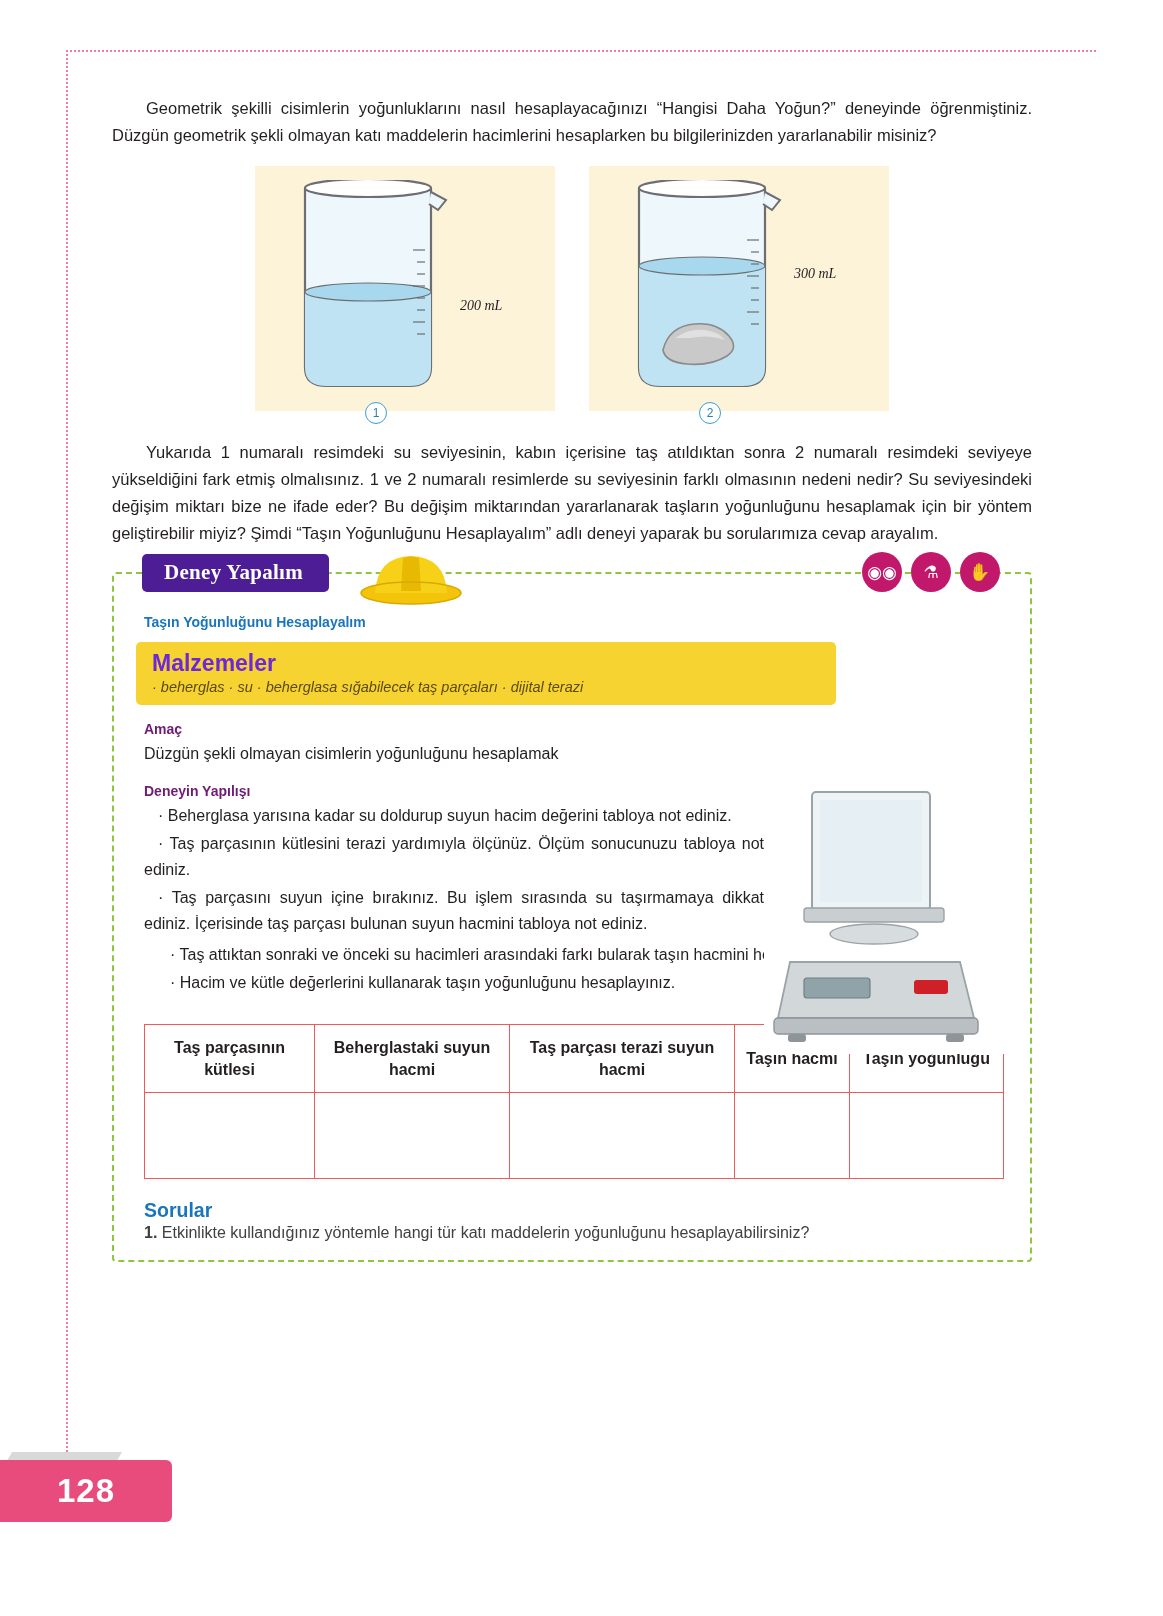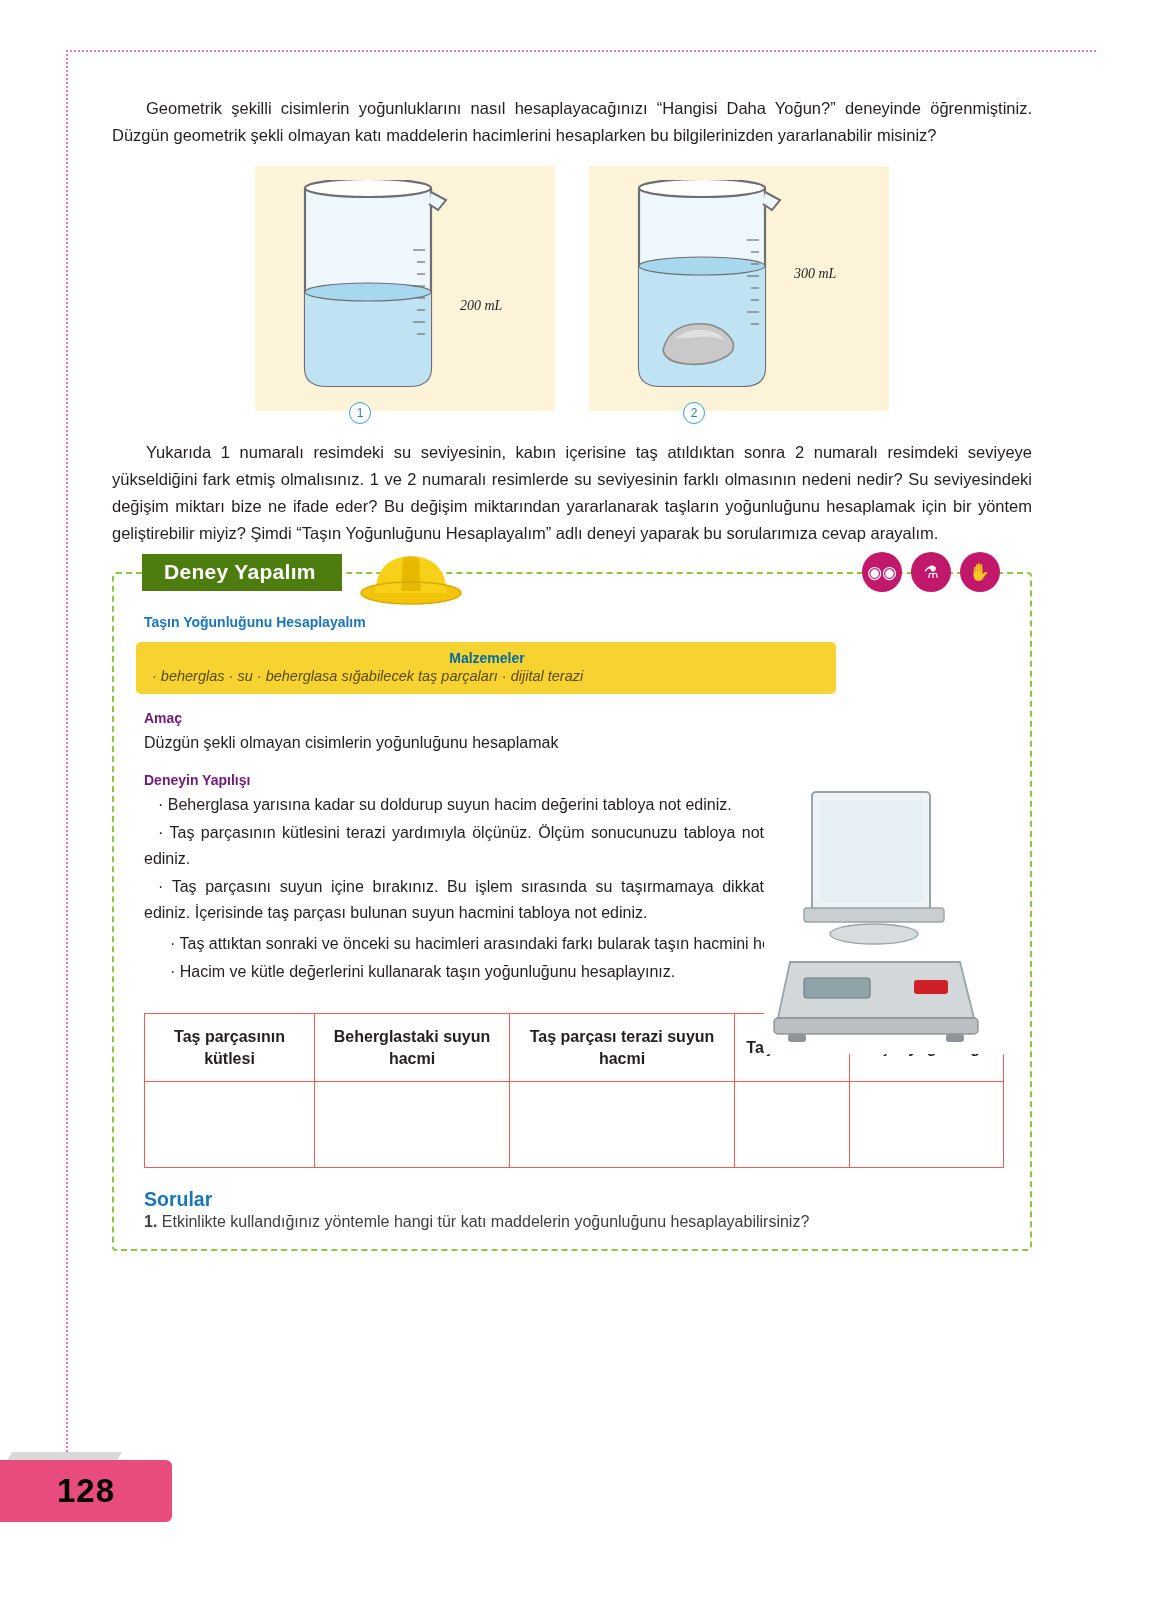--- a/index.html
+++ b/index.html
@@ -50,21 +50,21 @@
     gap: 34px;
   }
   .fig {
     position: relative;
     width: 300px; height: 245px;
     background: #fdf3d9;
     display: flex;
     align-items: center;
     justify-content: center;
   }
-  .fig-inner { position: relative; width: 300px; height: 245px; }
+  .fig-inner { position: relative; width: 300px; height: 245px; padding-left: 16px; }
   .beaker-wrap { position: absolute; left: 28px; top: 14px; }
   .vol-label {
     position: absolute;
     font-style: italic;
     font-size: 14px;
     color: #231f20;
     font-family: "Liberation Serif", serif;
   }
   .fig-num {
     position: absolute;
@@ -86,27 +86,28 @@
     position: relative;
     margin-top: 26px;
     border: 2px dashed #8dc63f;
     border-radius: 4px;
     padding: 34px 22px 18px 22px;
     background: #fff;
   }
   .deney-tab {
     position: absolute;
     left: 28px; top: -20px;
-    background: #4d7c0f;
+    background: #4c1d95;
     color: #fff;
     font-size: 21px;
     font-weight: bold;
     padding: 6px 26px 7px 22px;
-    border-radius: 0;
+    border-radius: 5px;
     letter-spacing: .3px;
+    font-family: Liberation Serif, serif;
   }
   .hardhat {
     position: absolute;
     left: 243px; top: -28px;
     width: 108px; height: 62px;
   }
   .badges {
     position: absolute;
     right: 30px; top: -22px;
     display: flex; gap: 9px;
@@ -125,24 +126,23 @@
     font-weight: bold;
   }
   .malzemeler {
     background: #f6d330;
     border-radius: 5px;
     padding: 8px 14px 10px 16px;
     width: 700px;
   }
   .malzemeler h3 {
     margin: 0 0 2px 0;
-    color: #0369a1;
-    font-size: 14px;
-    font-weight: bold;
-    text-align: center;
+    color: #6d28d9;
+    font-size: 23px;
+    font-weight: bold;
   }
   .malzemeler p {
     margin: 0;
     font-style: italic;
     font-size: 14.5px;
     color: #5b4a13;
   }
   .sect-h {
     margin: 16px 0 4px 8px;
     color: #701a75;
@@ -211,21 +211,21 @@
   
   .pagenum-wrap {
     position: absolute;
     left: 0; bottom: 56px;
     width: 172px; height: 62px;
     background: #e84c7d;
     border-radius: 0 6px 6px 0;
     display: flex; align-items: center; justify-content: center;
   }
   .pagenum {
-    color: #000000;
+    color: #ffffff;
     font-size: 33px;
     font-weight: bold;
     letter-spacing: 1px;
   }
   .pagenum-shadow {
     position: absolute;
     left: 8px; bottom: 112px;
     width: 110px; height: 14px;
     background: #d9d9d9;
     transform: skewX(-30deg);

